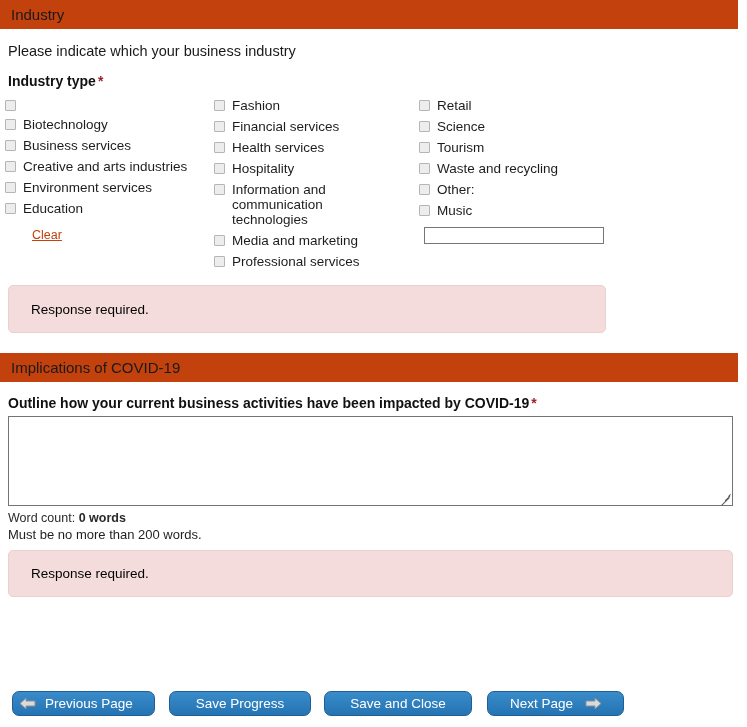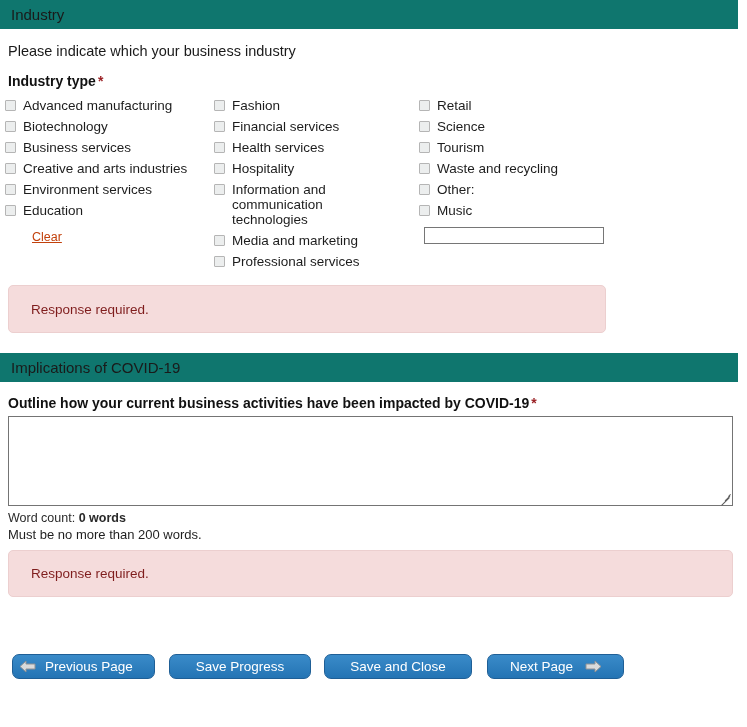--- a/index.html
+++ b/index.html
@@ -12,21 +12,21 @@
     background: #ffffff;
     font-family: "Liberation Sans", sans-serif;
     font-size: 13.5px;
     color: #1a1a1a;
     overflow: hidden;
     position: relative;
   }
 
   
   .section-bar {
-    background: #0f766e;
+    background: #c2410c;
     height: 29px;
     display: flex;
     align-items: center;
     padding-left: 11px;
     box-sizing: border-box;
     color: #1a1a1a;
     font-size: 15px;
     margin-right: 9px;
   }
 
@@ -111,21 +111,21 @@
 
   
   .error-box {
     background: #f5dcdc;
     border: 1px solid #eccfcf;
     border-radius: 5px;
     box-sizing: border-box;
     display: flex;
     align-items: center;
     padding-left: 22px;
-    color: #7f1d1d;
+    color: #000000;
     font-size: 13.5px;
   }
   #error-industry {
     margin: 10px 0 0 8px;
     width: 598px;
     height: 48px;
   }
   #error-covid {
     margin: 8px 0 0 8px;
     width: 725px;
@@ -184,21 +184,21 @@
   .limitnote {
     margin: 2px 0 0 8px;
     font-size: 13px;
     color: #1f1f1f;
   }
 
   
   .btnbar {
     position: absolute;
     left: 12px;
-    top: 654px;
+    top: 691px;
     display: flex;
     align-items: center;
   }
   .nav-btn {
     background: #2b7dbe;
     background: linear-gradient(to bottom, #3a8bc9 0%, #2474b4 100%);
     border: 1px solid #1f5f96;
     border-radius: 7px;
     height: 25px;
     color: #ffffff;
@@ -238,21 +238,20 @@
 
 <div class="field-label">
   <span>Industry type</span><span class="req-star">*</span>
 </div>
 
 <div class="cb-grid">
 
   <div class="cb-col col1">
     <div class="cb-row">
       <span class="cb-box"></span>
-      <span class="cb-label">Advanced manufacturing</span>
     </div>
     <div class="cb-row">
       <span class="cb-box"></span>
       <span class="cb-label">Biotechnology</span>
     </div>
     <div class="cb-row">
       <span class="cb-box"></span>
       <span class="cb-label">Business services</span>
     </div>
     <div class="cb-row">

